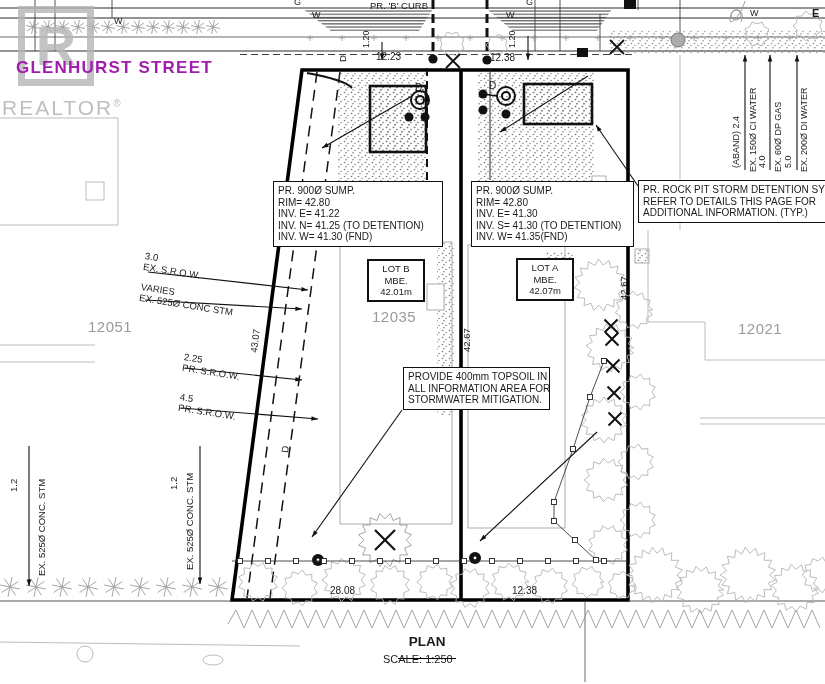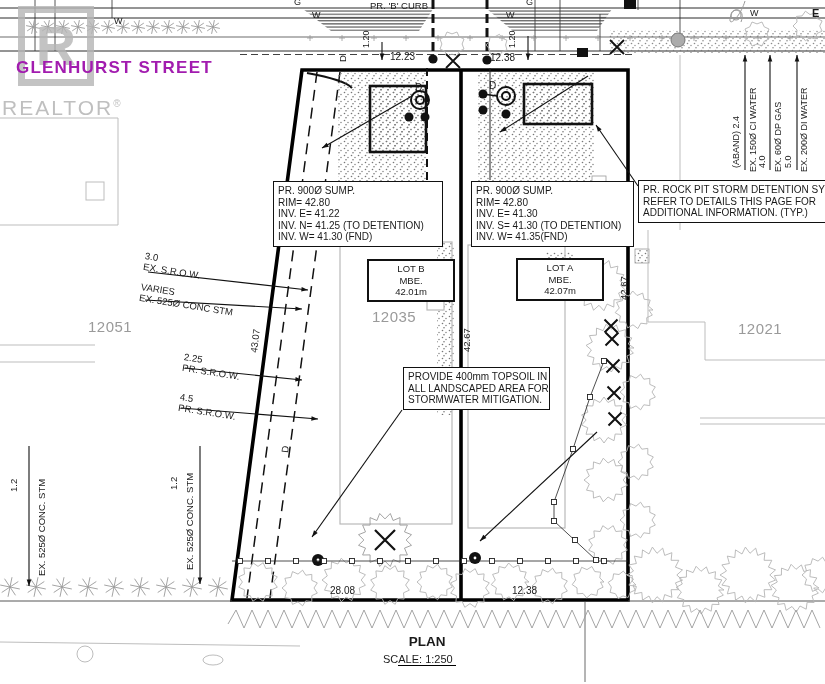--- a/index.html
+++ b/index.html
@@ -6,31 +6,31 @@
   #stage{position:relative;width:825px;height:684px;overflow:hidden;background:#fff;
          font-family:"Liberation Sans",sans-serif;color:#1a1a1a;}
   #lw{position:absolute;left:0;top:0;}
   .t{position:absolute;white-space:nowrap;font-size:10px;line-height:11px;color:#1a1a1a;}
   .rot90{transform:rotate(-90deg);transform-origin:0 0;}
   .rot83{transform:rotate(-83deg);transform-origin:0 0;}
   .rot9{transform:rotate(9deg);transform-origin:0 0;}
   .notebox{position:absolute;background:#fff;border:1.4px solid #111;padding:3px 4px;
            font-size:10px;line-height:11.6px;white-space:nowrap;overflow:hidden;}
   .lotbox{position:absolute;background:#fff;border:2.6px solid #111;text-align:center;
-          font-size:9.5px;line-height:11.5px;padding:2px 19px;width:46px;}
+          font-size:9.5px;line-height:11.5px;padding:2px 4px;width:46px;}
   .addr{position:absolute;font-size:15px;color:#9a9a9a;letter-spacing:0.5px;}
   .wm-logo{position:absolute;left:18px;top:6px;width:62px;height:66px;border:7px solid #b5b5b5;
            display:flex;align-items:center;justify-content:center;opacity:.8;}
   .wm-logo span{font-size:56px;font-weight:700;color:#b5b5b5;line-height:1;}
   .wm-text{position:absolute;left:2px;top:96px;font-size:21px;color:#b5b5b5;letter-spacing:2px;opacity:.85;}
   .wm-text sup{font-size:10px;}
   .street-name{position:absolute;left:16px;top:58px;font-size:17px;font-weight:600;
                letter-spacing:1.2px;color:#a21caf;}
   .plan-title{position:absolute;left:398px;top:634px;width:58px;text-align:center;
-              font-size:13.5px;font-weight:700;border-bottom:1.6px solid #000;padding-bottom:16px;}
+              font-size:13.5px;font-weight:700;border-bottom:1.6px solid #000;padding-bottom:9px;}
   .plan-scale{position:absolute;left:383px;top:653px;width:90px;font-size:11px;}
   .vlab{font-size:9.5px;line-height:11px;}
 </style>
 </head>
 <body>
 
 <div id="stage">
 
   <svg id="lw" width="825" height="684" viewBox="0 0 825 684">
     <defs>
@@ -284,21 +284,21 @@
   <div class="street-name">GLENHURST STREET</div>
 
   <div class="t" style="left:370px;top:0px;font-size:9.5px;">PR. 'B' CURB</div>
   <div class="t" style="left:114px;top:16px;font-size:9px;">W</div>
   <div class="t" style="left:312px;top:10px;font-size:9px;">W</div>
   <div class="t" style="left:506px;top:10px;font-size:9px;">W</div>
   <div class="t" style="left:750px;top:8px;font-size:9px;">W</div>
   <div class="t" style="left:294px;top:-3px;font-size:9px;">G</div>
   <div class="t" style="left:526px;top:-3px;font-size:9px;">G</div>
   <div class="t" style="left:812px;top:8px;font-size:11px;font-weight:700;">E</div>
-  <div class="t" style="left:376px;top:51px;margin-left:14px;">12.23</div>
+  <div class="t" style="left:376px;top:51px;">12.23</div>
   <div class="t" style="left:490px;top:52px;">12.38</div>
   <div class="t rot90" style="left:361px;top:48px;font-size:9px;">1.20</div>
   <div class="t rot90" style="left:507px;top:48px;font-size:9px;">1.20</div>
   <div class="t rot90" style="left:337px;top:62px;font-size:9.5px;">D</div>
   <div class="t" style="left:415px;top:82px;">D</div>
   <div class="t" style="left:489px;top:80px;">D</div>
   <div class="t rot83" style="left:279px;top:452px;font-size:9.5px;">D</div>
 
   <div class="notebox" style="left:273px;top:181px;width:160px;">
     <div>PR. 900Ø SUMP.</div>
@@ -314,21 +314,21 @@
     <div>INV. S= 41.30 (TO DETENTION)</div>
     <div>INV. W=  41.35(FND)</div>
   </div>
   <div class="notebox" style="left:638px;top:180px;width:190px;">
     <div>PR. ROCK PIT STORM DETENTION SYSTEM</div>
     <div>REFER TO DETAILS THIS PAGE FOR</div>
     <div>ADDITIONAL INFORMATION. (TYP.)</div>
   </div>
   <div class="notebox" style="left:403px;top:367px;width:137px;">
     <div>PROVIDE 400mm TOPSOIL IN</div>
-    <div>ALL LANDSCAPED AREA FOR</div>
+    <div>ALL INFORMATION AREA FOR</div>
     <div>STORMWATER MITIGATION.</div>
   </div>
 
   <div class="lotbox" style="left:367px;top:259px;">
     <div>LOT B</div>
     <div>MBE.</div>
     <div>42.01m</div>
   </div>
   <div class="lotbox" style="left:516px;top:258px;">
     <div>LOT A</div>

